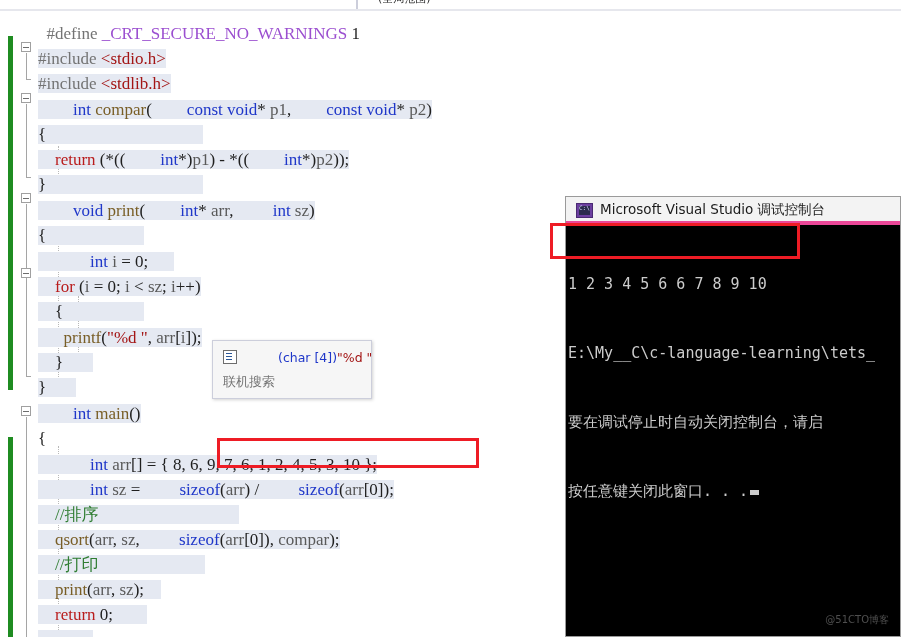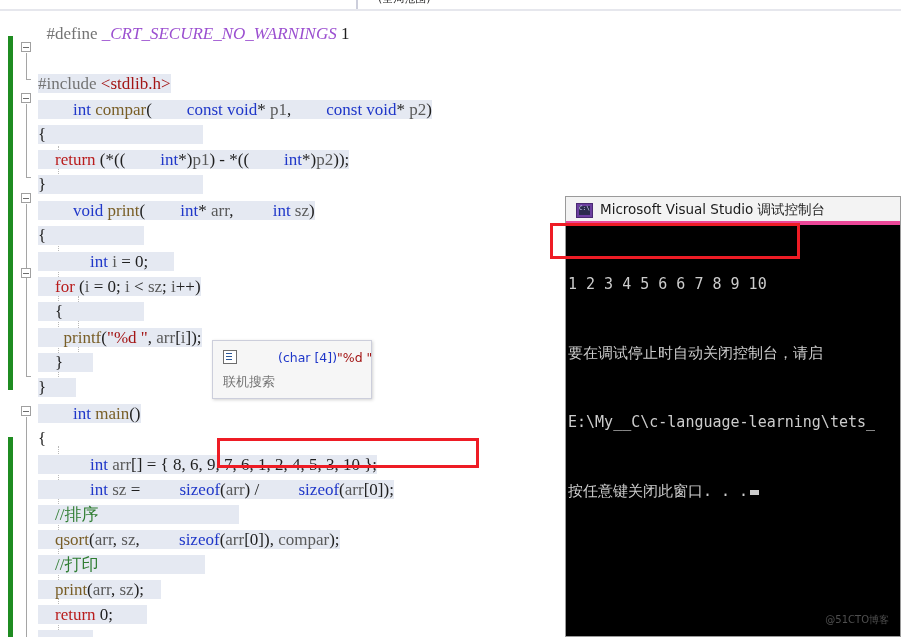--- a/index.html
+++ b/index.html
@@ -71,21 +71,21 @@
     color:#1f1f1f;
   }
   .hl{background:#e5e9f2;}
 
   
   .kw{color:#1f37c9;margin-left:35px;}       
   .ctl{color:#b91c1c;}      
   .fn{color:#795e26;}       
   .id{color:#5a5a5a;}       
   .pp{color:#737373;}       
-  .mac{color:#9b4fd0;font-style:italic;}      
+  .mac{color:#9b4fd0;}      
   .str{color:#a31515;}      
   .cmt{color:#2f7d32;}      
   .num{color:#1f1f1f;}
   .punc{color:#1f1f1f;}
 
   
   #tooltip{
     position:absolute;left:212px;top:340px;width:160px;height:59px;
     background:#f6f6f6;border:1px solid #cccedb;
     box-shadow:1px 1px 3px rgba(0,0,0,.18);
@@ -205,20 +205,21 @@
     <div class="fold-line" style="left:6px;top:406px;height:231px;"></div>
   </div>
 
   <div class="fold-line dash" style="left:58px;top:135px;height:38px;"></div>
   <div class="fold-line dash" style="left:58px;top:235px;height:135px;"></div>
   <div class="fold-line dash" style="left:78px;top:285px;height:60px;"></div>
   <div class="fold-line dash" style="left:58px;top:435px;height:200px;"></div>
 
   <div class="cl" style="top:10px;"><span class="pp">  #define </span><span class="mac">_CRT_SECURE_NO_WARNINGS</span><span class="num"> 1</span></div>
 
+  <div class="cl" style="top:35px;"><span class="hl"><span class="pp">#include </span><span class="str">&lt;stdio.h&gt;</span></span></div>
 
   <div class="cl" style="top:60px;"><span class="hl"><span class="pp">#include </span><span class="str">&lt;stdlib.h&gt;</span></span></div>
 
   <div class="cl" style="top:86px;"><span class="hl"><span class="kw">int </span><span class="fn">compar</span><span class="punc">(</span><span class="kw">const void</span><span class="punc">* </span><span class="id">p1</span><span class="punc">,</span><span class="kw">const void</span><span class="punc">* </span><span class="id">p2</span><span class="punc">)</span></span></div>
 
   <div class="cl" style="top:111px;"><span class="hl"><span class="punc">{                                     </span></span></div>
 
   <div class="cl" style="top:136px;"><span class="hl"><span class="ctl">    return </span><span class="punc">(*((</span><span class="kw">int</span><span class="punc">*)</span><span class="id">p1</span><span class="punc">) - *((</span><span class="kw">int</span><span class="punc">*)</span><span class="id">p2</span><span class="punc">));</span></span></div>
 
   <div class="cl" style="top:161px;"><span class="hl"><span class="punc">}                                     </span></span></div>
@@ -268,22 +269,22 @@
   <div class="tip-link">联机搜索</div>
 </div>
 
 <div id="console-window">
   <div id="console-titlebar">
     <div id="console-appicon"></div>
     <div id="console-title">Microsoft Visual Studio 调试控制台</div>
   </div>
   <div id="console-body">
     <div class="line">1 2 3 4 5 6 6 7 8 9 10</div>
+    <div class="line">E:\My__C\c-language-learning\tets_</div>
     <div class="line">要在调试停止时自动关闭控制台，请启</div>
-    <div class="line">E:\My__C\c-language-learning\tets_</div>
     <div class="line"><span>按任意键关闭此窗口. . .</span><span class="cursor-block"></span></div>
   </div>
 </div>
 
 <div class="redbox" id="redbox-array"></div>
 <div class="redbox" id="redbox-console"></div>
 
 <div id="watermark">@51CTO博客</div>
 
 </body></html>

